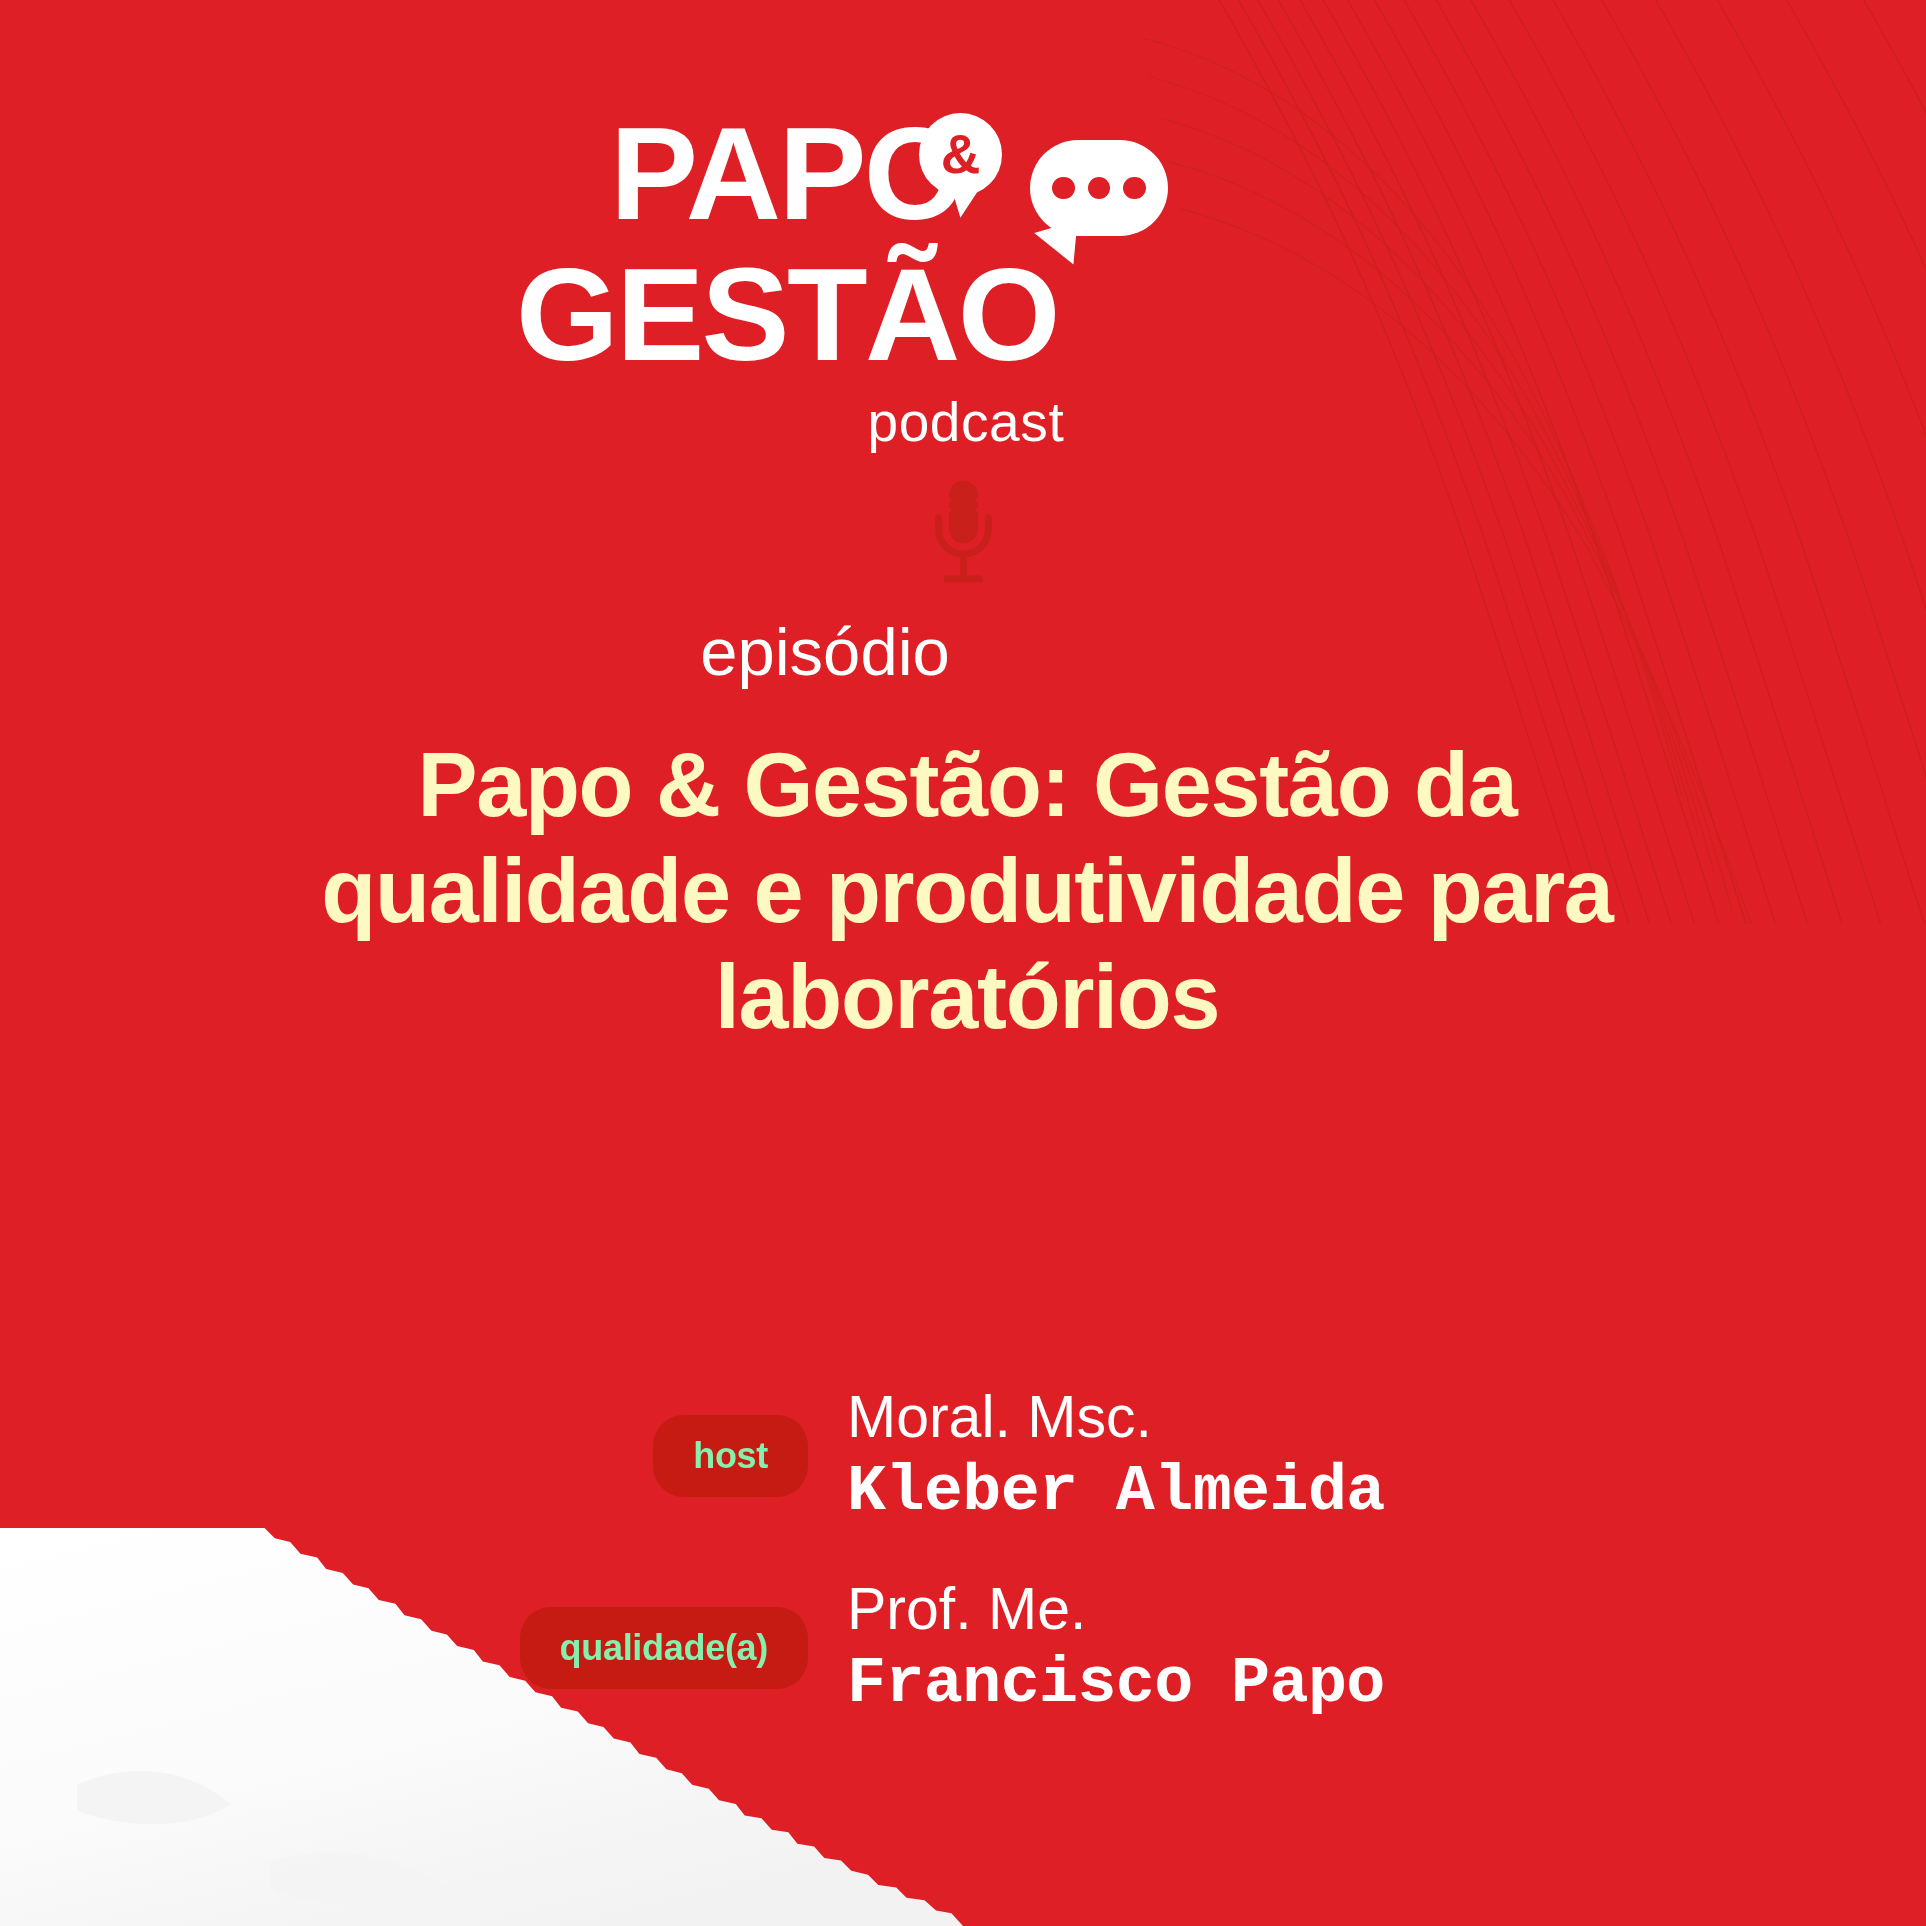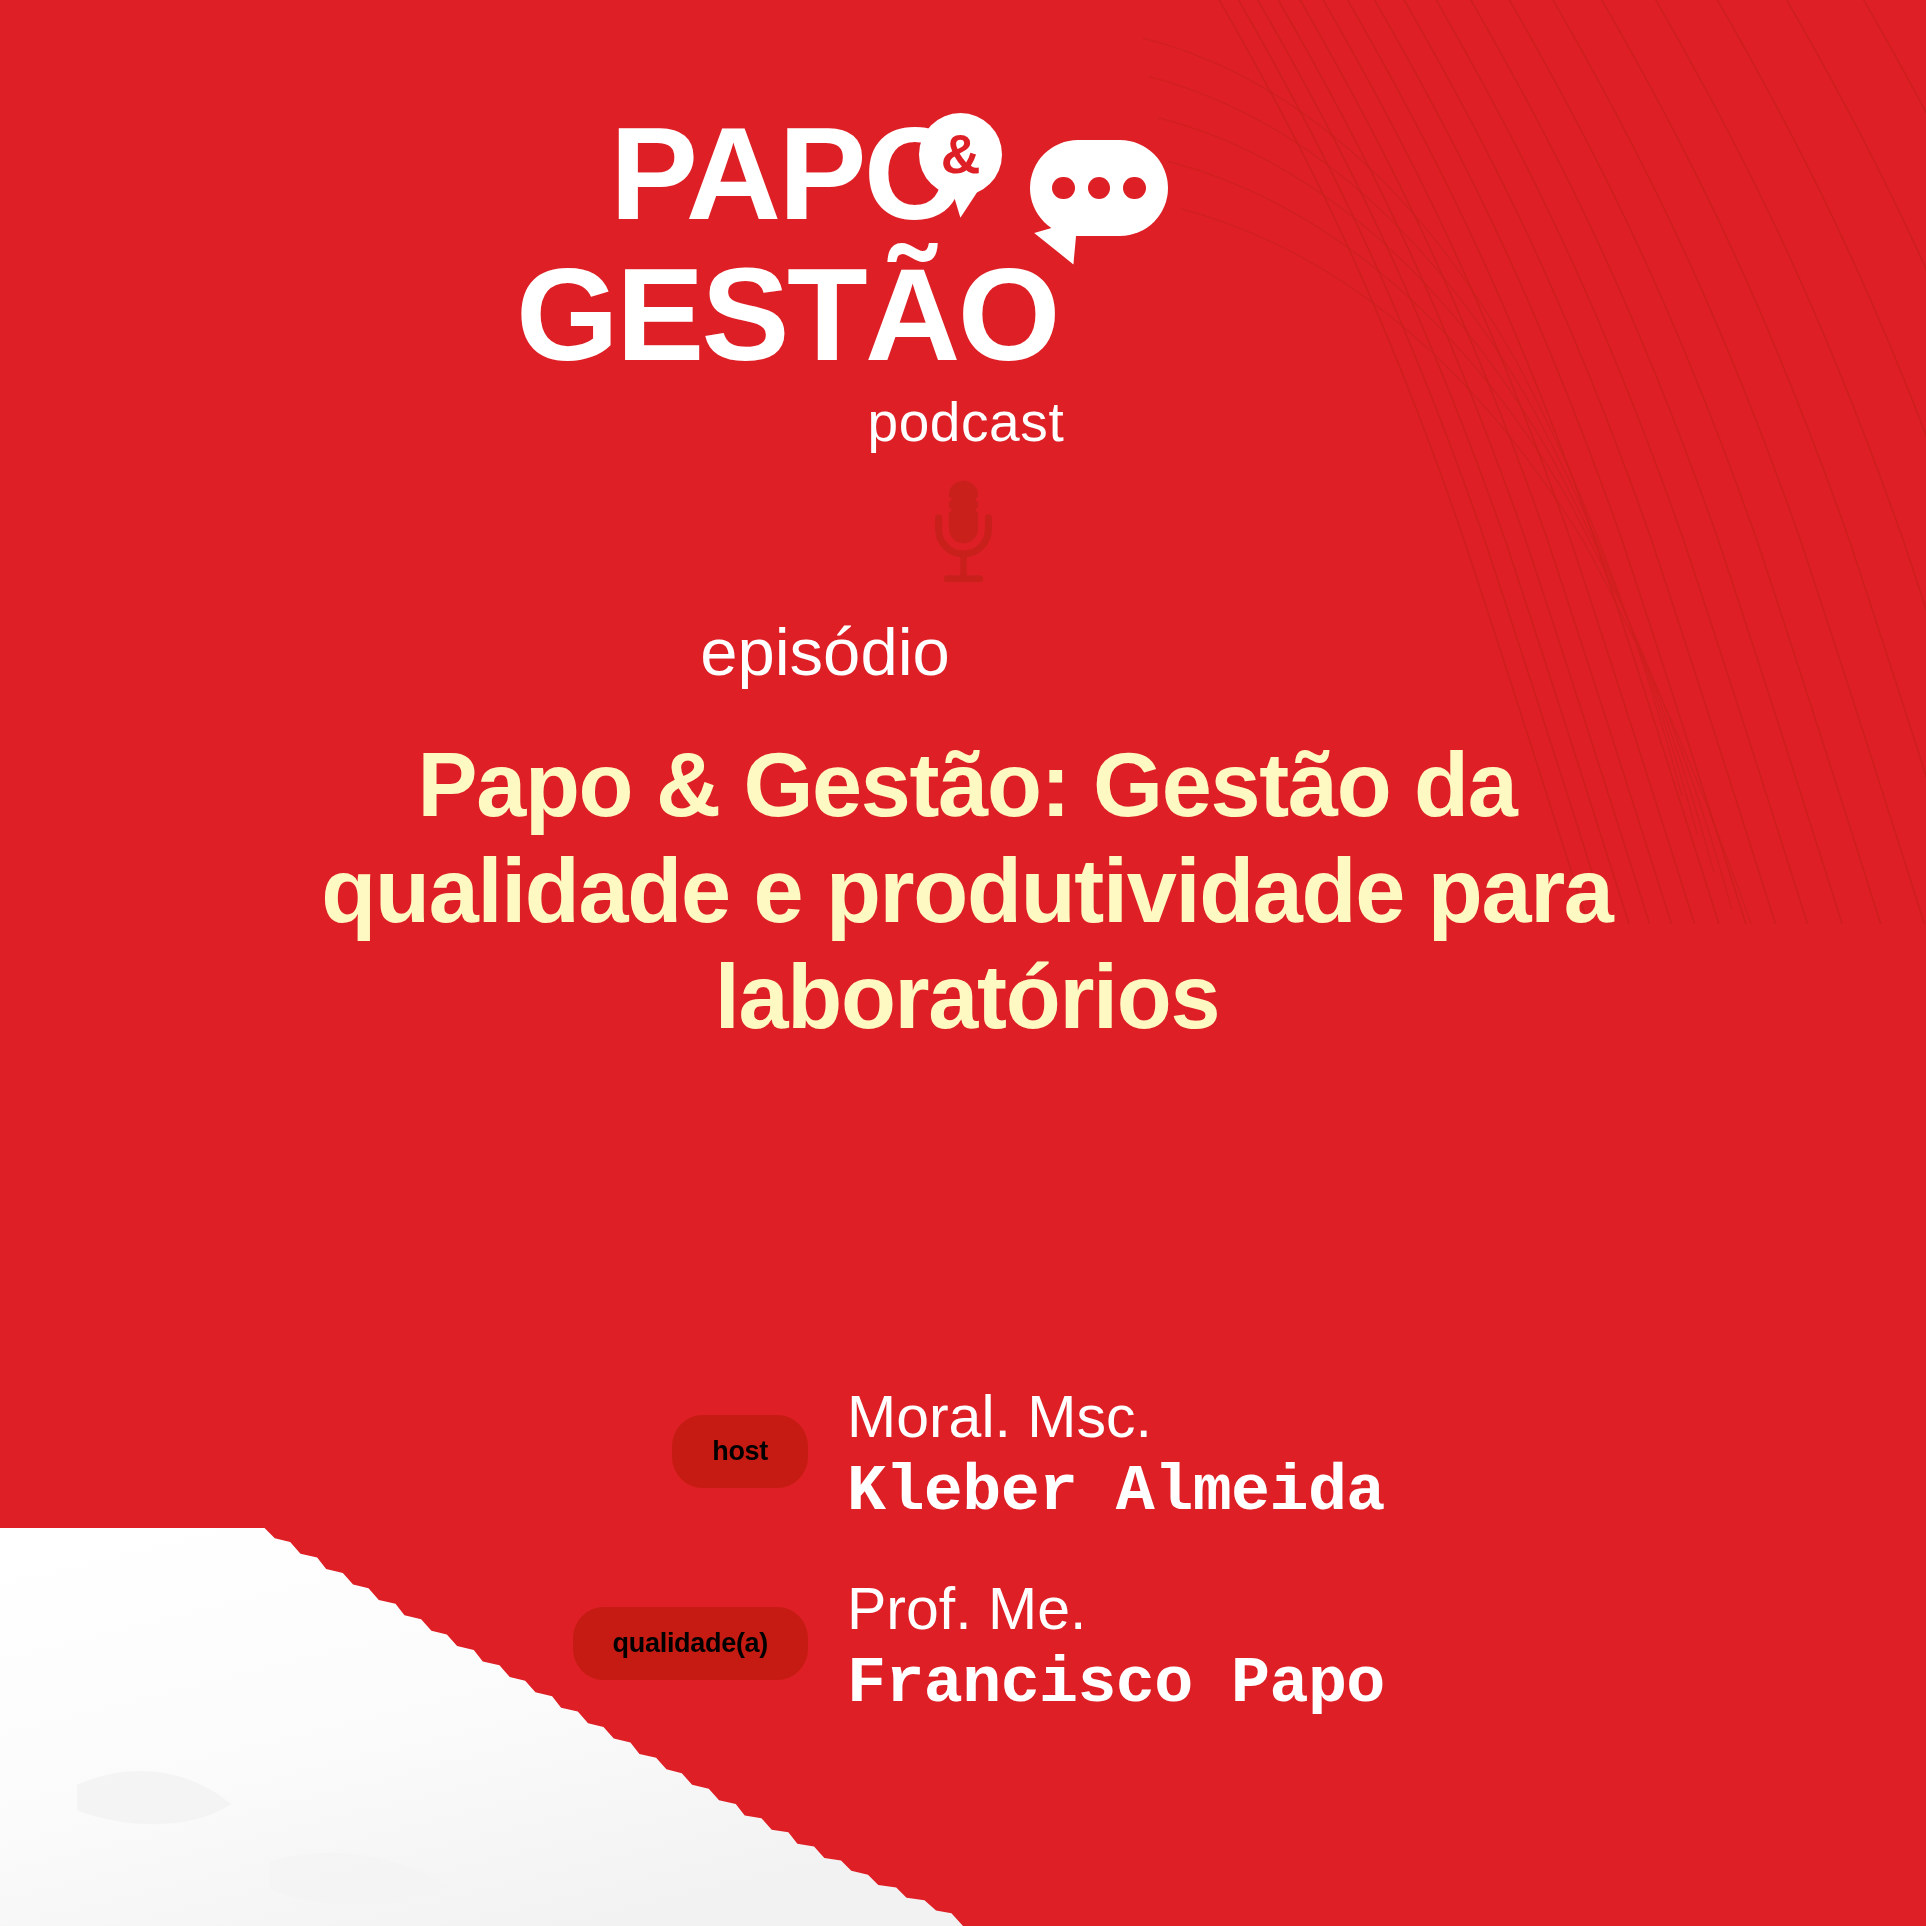--- a/index.html
+++ b/index.html
@@ -182,23 +182,23 @@
     width: 847px;
     display: flex;
     justify-content: flex-end;
     padding-right: 39px;
     box-sizing: border-box;
     padding-top: 31px;
   }
 
   .badge {
     background: #C51B12;
-    color: #000000;
+    color: #86efac;
     border-radius: 31px;
-    font-size: 27px;
+    font-size: 36px;
     font-weight: 700;
     letter-spacing: -0.3px;
     padding: 23px 40px;
     white-space: nowrap;
     line-height: 1;
   }
 
   .name-col {
     flex: 1;
     color: #ffffff;

